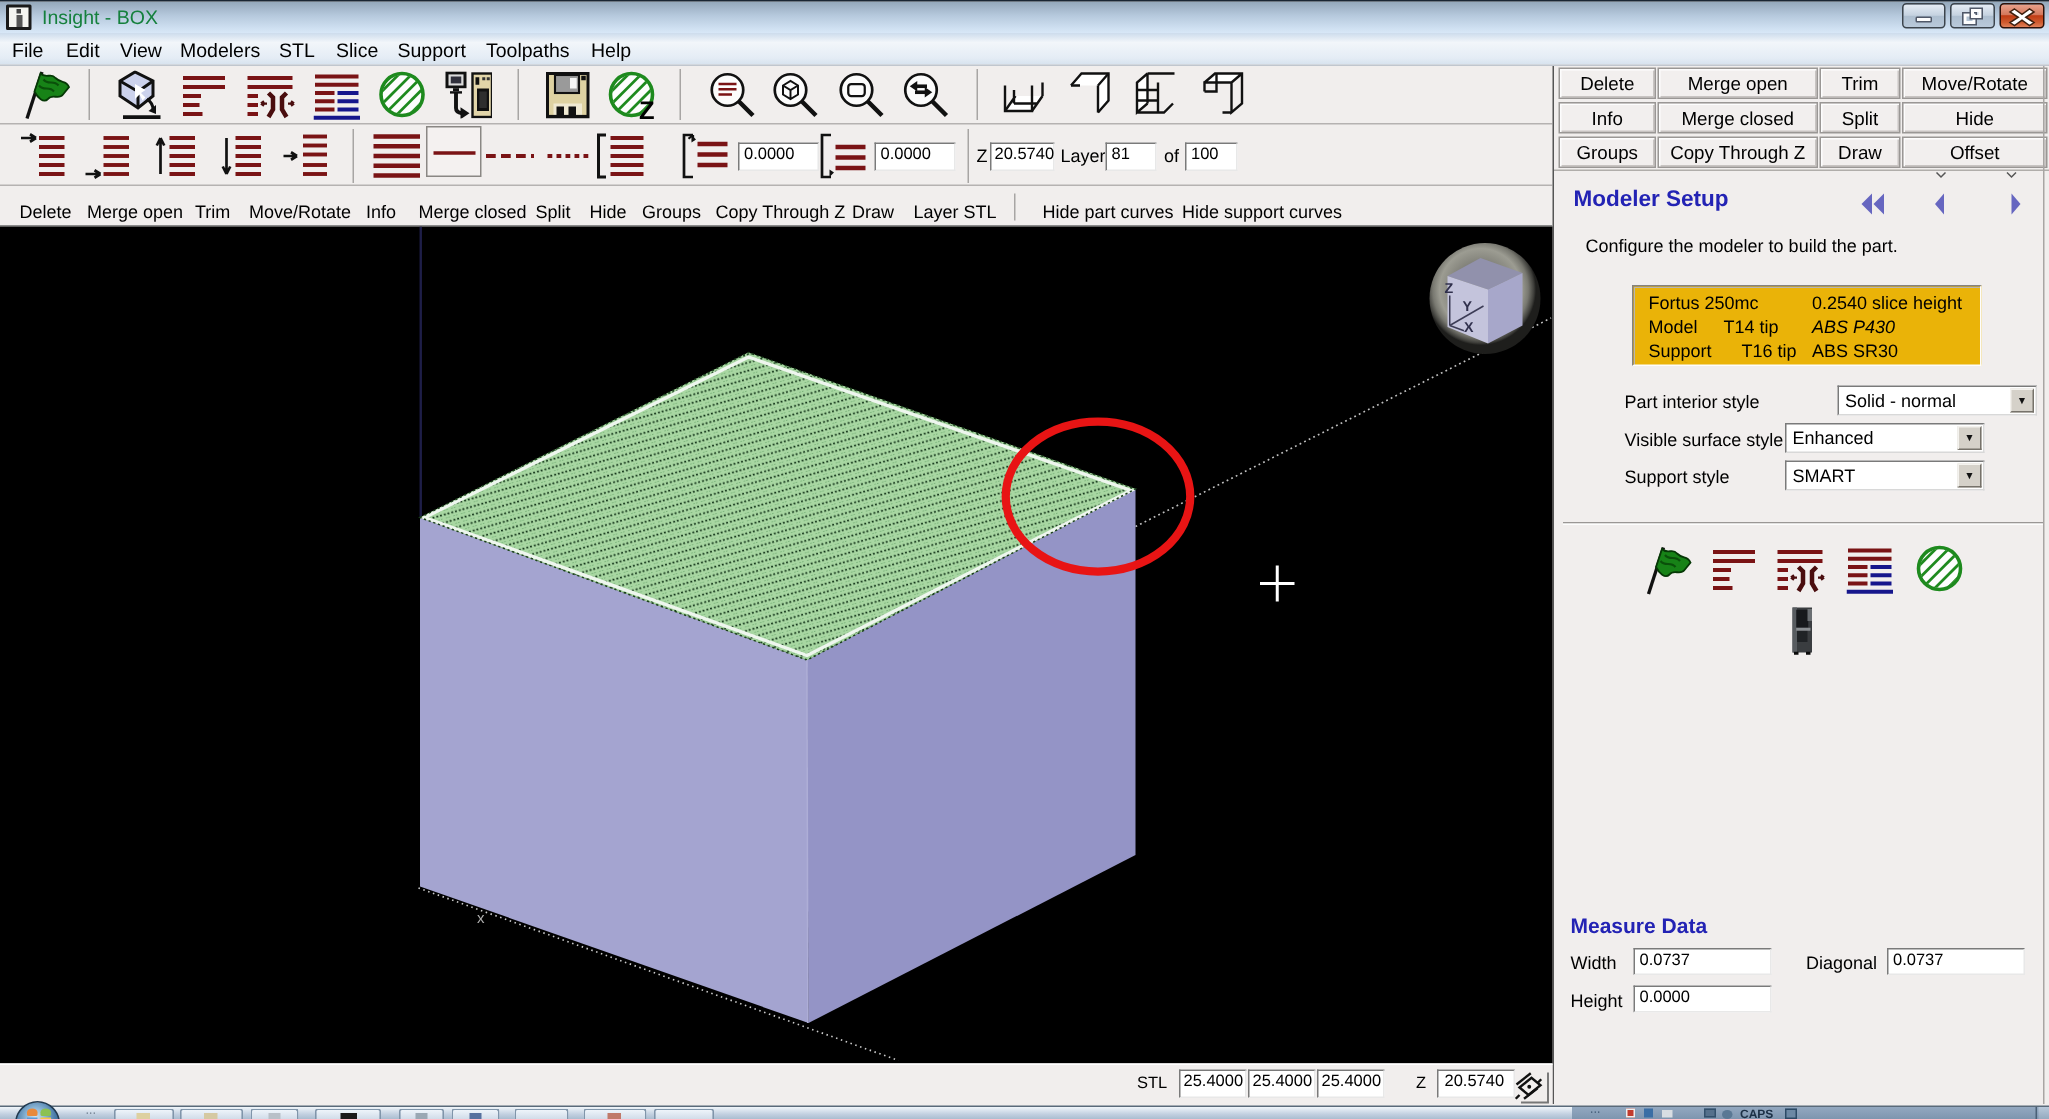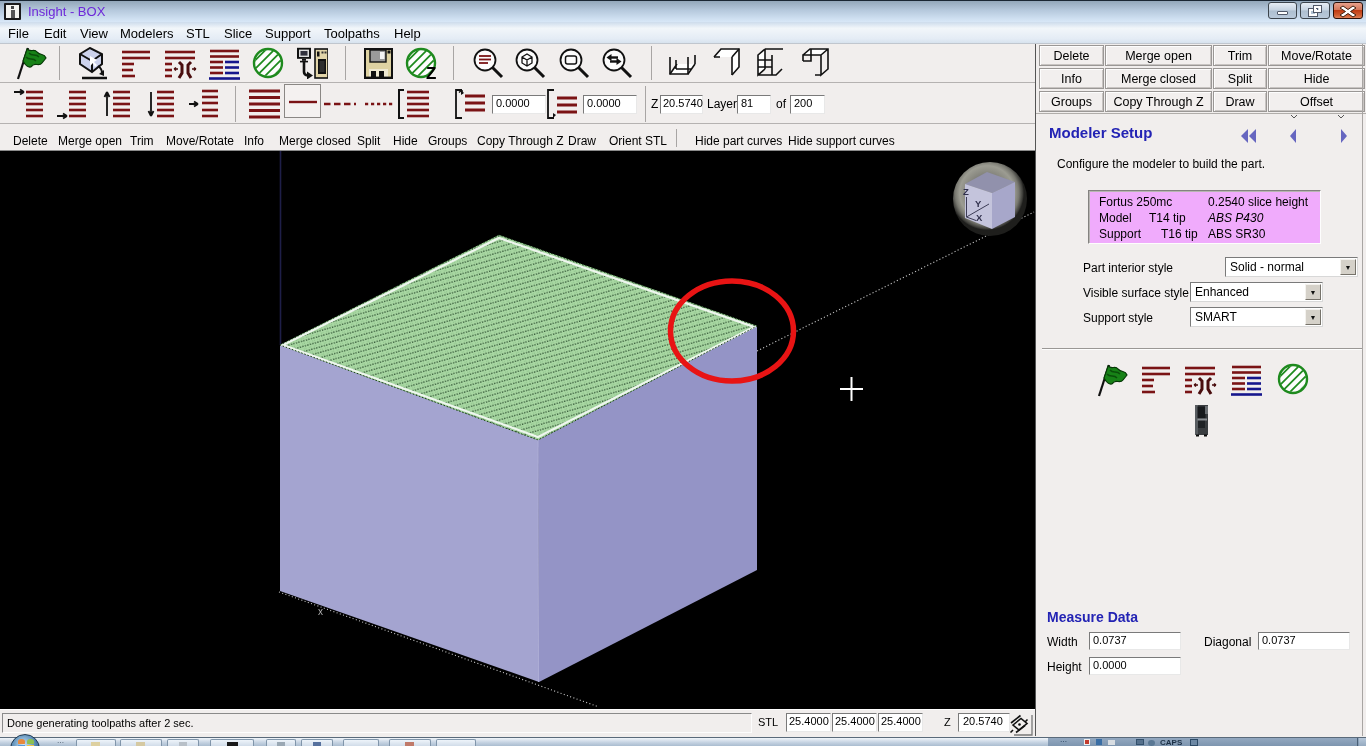--- a/index.html
+++ b/index.html
@@ -7,21 +7,21 @@
 body { position:relative; font-family:"Liberation Sans", sans-serif; background:#f1eeed; }
 .abs { position:absolute; }
 .t12 { font-size:12px; color:#000; }
 .t11 { font-size:11px; color:#000; }
 
 #titlebar { left:0; top:0; width:1366px; height:22px;
   background:linear-gradient(#93a7ba, #b6c9dd 45%, #cfe0f1 85%, #d8e7f7);
   border-top:1px solid #1a2633; }
 #titleicon { left:4px; top:3px; width:17px; height:17px; background:#f4f4f0;
   border:2px solid #1a1a1a; border-radius:1px; }
-#titletext { left:28px; top:4px; font-size:13px; color:#6d28d9; }
+#titletext { left:28px; top:4px; font-size:13px; color:#15803d; }
 
 .winbtn { top:2px; height:17px; border:1px solid #3c444c; border-radius:3px; }
 #btnmin  { left:1268px; width:29px; background:linear-gradient(#e6edf5 0%, #c5d2e0 48%, #aebfd0 52%, #b9c9da 100%); }
 #btnmax  { left:1300px; width:30px; background:linear-gradient(#e6edf5 0%, #c5d2e0 48%, #aebfd0 52%, #b9c9da 100%); }
 #btncls  { left:1333px; width:30px; background:linear-gradient(#e9a28c 0%, #d4785c 45%, #c03c14 50%, #cf5c30 80%, #e08058 100%); border-color:#2c1008;}
 
 #menubar { left:0; top:22px; width:1366px; height:22px;
   background:linear-gradient(#cddcec, #f2f6fa 30%, #e4ecf5 80%, #d7e2ee); 
   border-bottom:1px solid #c0c6ce;text-align:right; }
 .menuitem { position:absolute; top:4px; font-size:13px; color:#000; }
@@ -374,35 +374,35 @@
         <line x1="13" y1="24" x2="33" y2="24"></line>
       </g>
   </svg>
   <div class="inbox" style="left:583px;top:11px;width:54px;height:19px">0.0000</div>
   <div class="vsep" style="left:645px;top:2px;height:36px"></div>
   <div class="abs t12" style="left:651px;top:13px">Z</div>
   <div class="inbox" style="left:660px;top:11px;width:43px;height:19px;padding-left:2px">20.5740</div>
   <div class="abs t12" style="left:707px;top:13px">Layer</div>
   <div class="inbox" style="left:737px;top:11px;width:34px;height:19px">81</div>
   <div class="abs t12" style="left:776px;top:13px">of</div>
-  <div class="inbox" style="left:790px;top:11px;width:35px;height:19px">200</div>
+  <div class="inbox" style="left:790px;top:11px;width:35px;height:19px">100</div>
 </div>
 <div class="abs" id="tbar3">
   <span class="tbtext" style="left:13px">Delete</span>
   <span class="tbtext" style="left:58px">Merge open</span>
   <span class="tbtext" style="left:130px">Trim</span>
   <span class="tbtext" style="left:166px">Move/Rotate</span>
   <span class="tbtext" style="left:244px">Info</span>
   <span class="tbtext" style="left:279px">Merge closed</span>
   <span class="tbtext" style="left:357px">Split</span>
   <span class="tbtext" style="left:393px">Hide</span>
   <span class="tbtext" style="left:428px">Groups</span>
   <span class="tbtext" style="left:477px">Copy Through Z</span>
   <span class="tbtext" style="left:568px">Draw</span>
-  <span class="tbtext" style="left:609px">Orient STL</span>
+  <span class="tbtext" style="left:609px">Layer STL</span>
   <span class="tbtext" style="left:695px">Hide part curves</span>
   <span class="tbtext" style="left:788px">Hide support curves</span>
   <div class="vsep" style="left:676px; top:4px; height:18px;"></div>
 </div>
 
 <div class="abs" id="rpanel">
 
   <div class="gbtn" style="left:3px; top:1px; width:65px; height:21px; padding-top:3px;">Delete</div>
   <div class="gbtn" style="left:69px; top:1px; width:107px; height:21px; padding-top:3px;">Merge open</div>
   <div class="gbtn" style="left:177px; top:1px; width:54px; height:21px; padding-top:3px;">Trim</div>
@@ -425,21 +425,21 @@
       <polygon points="62,17 56,24 62,31"></polygon>
       <polygon points="107,17 113,24 107,31"></polygon>
     </g>
     <g fill="none" stroke="#555" stroke-width="1">
       <polyline points="57,3 60,6 63,3"></polyline>
       <polyline points="104,3 107,6 110,3"></polyline>
     </g>
   </svg>
   <div class="abs t12" style="left:21px; top:113px;">Configure the modeler to build the part.</div>
 
-  <div class="abs" style="left:52px; top:146px; width:233px; height:54px; background:#f0abfc; border:1px solid; border-color:#848280 #fdfdfd #fdfdfd #848280; box-shadow:inset 1px 1px 0 #b8b5b3;padding-left:48px;">
+  <div class="abs" style="left:52px; top:146px; width:233px; height:54px; background:#eab308; border:1px solid; border-color:#848280 #fdfdfd #fdfdfd #848280; box-shadow:inset 1px 1px 0 #b8b5b3;padding-left:48px;">
     <div class="abs t12" style="left:10px; top:4px;">Fortus 250mc</div>
     <div class="abs t12" style="left:119px; top:4px;">0.2540 slice height</div>
     <div class="abs t12" style="left:10px; top:20px;">Model</div>
     <div class="abs t12" style="left:60px; top:20px;">T14 tip</div>
     <div class="abs t12" style="left:119px; top:20px;font-style:italic;">ABS P430</div>
     <div class="abs t12" style="left:10px; top:36px;">Support</div>
     <div class="abs t12" style="left:72px; top:36px;">T16 tip</div>
     <div class="abs t12" style="left:119px; top:36px;">ABS SR30</div>
   </div>
 
@@ -552,23 +552,20 @@
     </g>
     <g fill="#30304c" font-family="Liberation Sans" font-size="9.5" font-weight="bold">
       <text x="963" y="44">Z</text>
       <text x="975" y="56">Y</text>
       <text x="976" y="70">X</text>
     </g>
   </g>
 </svg>
 </div>
 <div class="abs" id="statusbar">
-  <div class="abs" style="left:2px;top:3px;width:750px;height:20px;border:1px solid;border-color:#8a8a8a #fdfdfd #fdfdfd #8a8a8a;">
-    <span class="t11" style="position:absolute;left:4px;top:3px;">Done generating toolpaths after 2 sec.</span>
-  </div>
   <span class="t11" style="position:absolute;left:758px;top:6px;">STL</span>
   <div class="inbox" style="left:786px;top:3px;width:45px;height:19px;padding-left:2px;overflow:hidden;white-space:nowrap;">25.4000</div>
   <div class="inbox" style="left:832px;top:3px;width:45px;height:19px;padding-left:2px;overflow:hidden;white-space:nowrap;">25.4000</div>
   <div class="inbox" style="left:878px;top:3px;width:45px;height:19px;padding-left:2px;overflow:hidden;white-space:nowrap;">25.4000</div>
   <span class="t11" style="position:absolute;left:944px;top:6px;">Z</span>
   <div class="inbox" style="left:958px;top:3px;width:52px;height:19px;padding-left:4px;">20.5740</div>
   <svg class="abs" style="left:1008px;top:4px" width="26" height="24">
     <path d="M24 1 L24 21 L6 21" fill="none" stroke="#777" stroke-width="1.3"></path>
     <g stroke="#111" stroke-width="1.6" fill="none">
       <path d="M5 11 L13 4.5 L19 9.5 L11 16 Z"></path>

